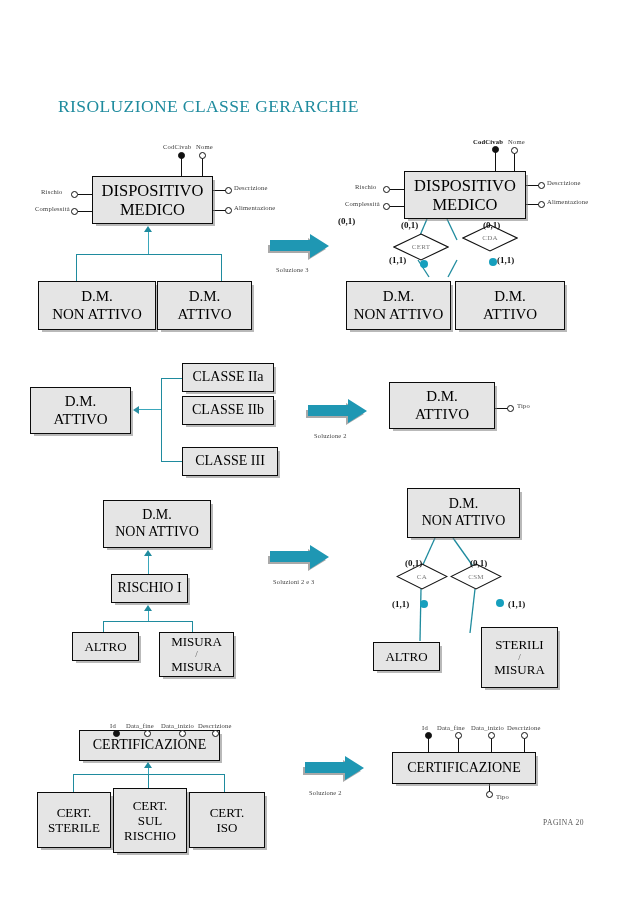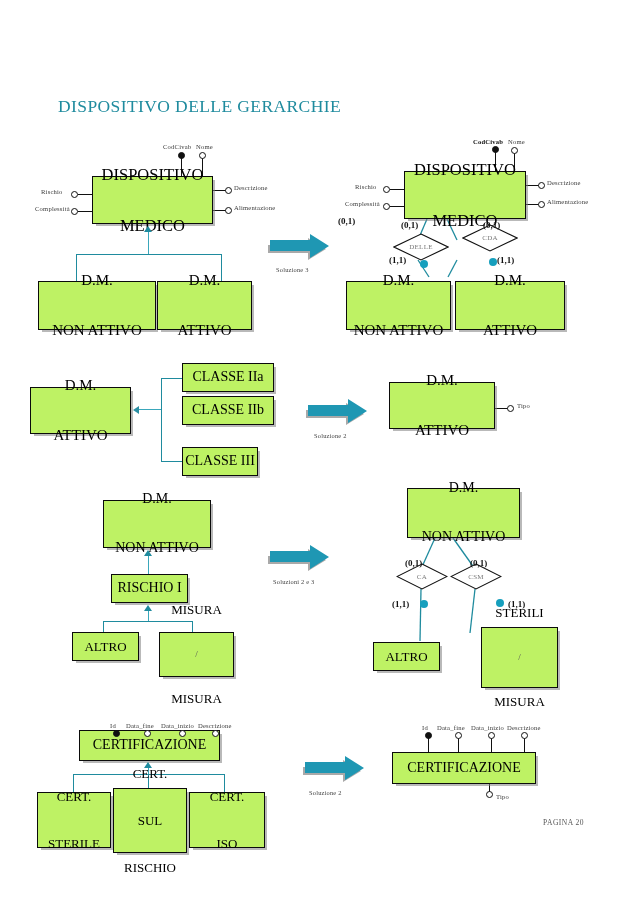--- a/index.html
+++ b/index.html
@@ -19,28 +19,27 @@
     font-size:17.5px;
     letter-spacing:.4px;
     color:#1f8b9e;
     white-space:nowrap;
   }
 
   
   .ent{
     box-sizing:border-box;
     border:1.4px solid #0b0b0b;
-    background:#bef264;
+    background:#e5e5e5;
     box-shadow:3px 3px 0 -1px rgba(128,128,128,.55);
     display:flex;flex-direction:column;
     align-items:center;justify-content:center;
     text-align:center;
     line-height:1.18;
     z-index:5;
-    gap:32px;
   }
   .ent span{display:block;white-space:nowrap;}
   .ent.f17{font-size:16.5px;}
   .ent.f15{font-size:15px;}
   .ent.f14{font-size:14px;}
   .ent.f13{font-size:13px;}
   .ent .slash{font-size:9px;color:#555;line-height:1.05;}
 
   
   .diamond{
@@ -108,21 +107,21 @@
   
   .footer{
     font-size:7.5px;color:#555;letter-spacing:.5px;white-space:nowrap;
   }
 </style>
 </head>
 <body>
 
 <div id="slide">
 
-  <div class="abs title">DISPOSITIVO DELLE GERARCHIE</div>
+  <div class="abs title">RISOLUZIONE CLASSE GERARCHIE</div>
 
   <div class="abs attr-line" style="left:181px;top:155px;width:1.3px;height:21px;"></div>
   <div class="abs attr-dot filled" style="left:178px;top:152px;"></div>
   <div class="abs attr-lbl" style="left:163px;top:143px;">CodCivab</div>
 
   <div class="abs attr-line" style="left:202px;top:158px;width:1.3px;height:18px;"></div>
   <div class="abs attr-dot" style="left:199px;top:152px;"></div>
   <div class="abs attr-lbl" style="left:196px;top:143px;">Nome</div>
 
   <div class="abs ent f17" style="left:92px;top:176px;width:121px;height:48px;">
@@ -204,21 +203,21 @@
     <line x1="32" y1="1" x2="23" y2="22" stroke="#1f8b9e" stroke-width="1.3"></line>
     <line x1="23" y1="42" x2="34" y2="59" stroke="#1f8b9e" stroke-width="1.3"></line>
     <line x1="52" y1="1" x2="62" y2="22" stroke="#1f8b9e" stroke-width="1.3"></line>
     <line x1="62" y1="42" x2="53" y2="59" stroke="#1f8b9e" stroke-width="1.3"></line>
   </svg>
 
   <div class="abs diamond" style="left:393px;top:233px;width:56px;height:28px;">
     <svg width="56" height="28" viewBox="0 0 56 28">
         <polygon points="28,1 55,14 28,27 1,14" fill="#fff" stroke="#111" stroke-width="1.1"></polygon>
       </svg>
-    <div class="dlabel">DELLE</div>
+    <div class="dlabel">CERT</div>
   </div>
   <div class="abs diamond" style="left:462px;top:224px;width:56px;height:28px;">
     <svg width="56" height="28" viewBox="0 0 56 28">
         <polygon points="28,1 55,14 28,27 1,14" fill="#fff" stroke="#111" stroke-width="1.1"></polygon>
       </svg>
     <div class="dlabel">CDA</div>
   </div>
 
   <div class="abs card" style="left:401px;top:220px;">(0,1)</div>
   <div class="abs card" style="left:483px;top:220px;">(0,1)</div>
@@ -247,21 +246,21 @@
   <div class="abs tline" style="left:161px;top:378px;width:1.4px;height:84px;"></div>
   <div class="abs tline" style="left:161px;top:378px;width:22px;height:1.4px;"></div>
   <div class="abs tline" style="left:161px;top:461px;width:22px;height:1.4px;"></div>
 
   <div class="abs ent f14" style="left:182px;top:363px;width:92px;height:29px;">
     <span>CLASSE IIa</span>
   </div>
   <div class="abs ent f14" style="left:182px;top:396px;width:92px;height:29px;">
     <span>CLASSE IIb</span>
   </div>
-  <div class="abs ent f14" style="left:182px;top:447px;width:76px;height:29px;">
+  <div class="abs ent f14" style="left:182px;top:447px;width:96px;height:29px;">
     <span>CLASSE III</span>
   </div>
 
   <div class="abs arrowwrap" style="left:306px;top:399px;width:62px;height:28px;">
     <svg width="62" height="28" viewBox="0 0 62 28">
       <polygon points="0,11 40,11 40,4 58,15 40,26 40,19 0,19" fill="#a9a9a9"></polygon>
       <polygon points="2,6 42,6 42,0 61,12 42,24 42,17 2,17" fill="#1f97b3"></polygon>
     </svg>
   </div>
   <div class="abs arrowlbl" style="left:314px;top:432px;">Soluzione 2</div>

